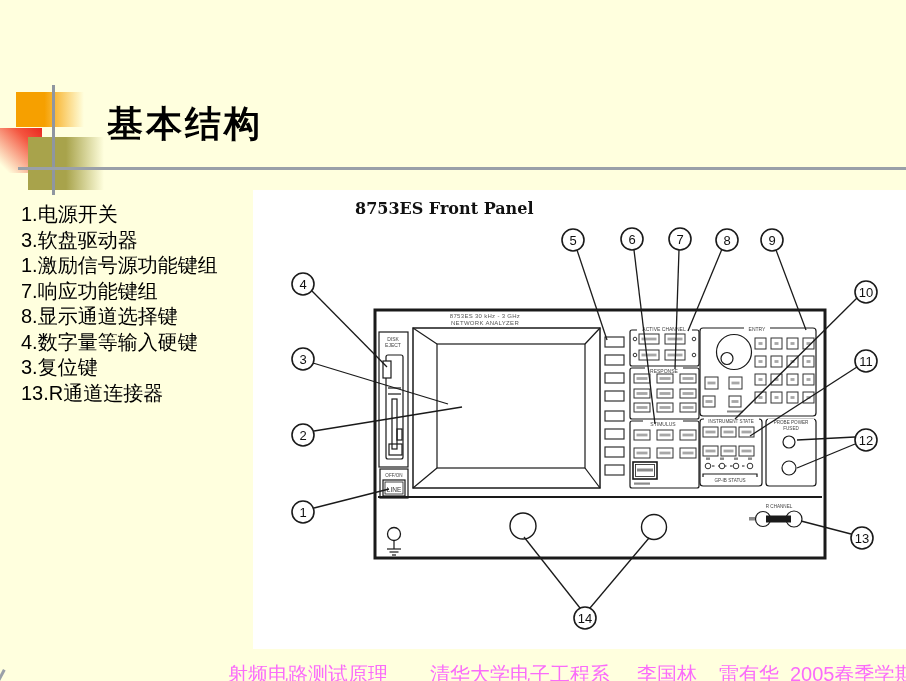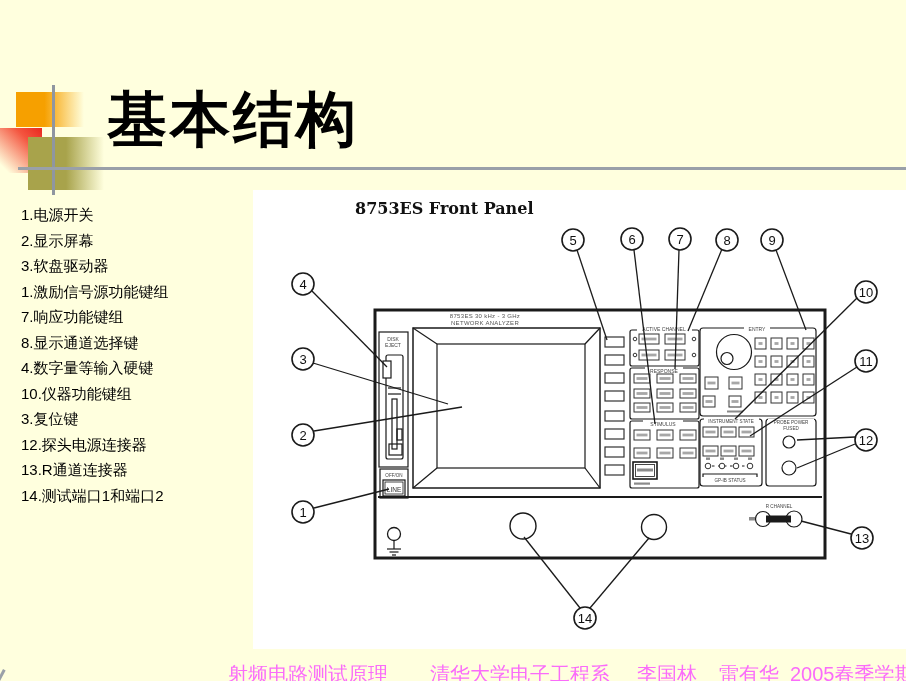--- a/index.html
+++ b/index.html
@@ -12,24 +12,24 @@
   
   .dec-orange{left:16px;top:92px;width:68px;height:35px;
     background:linear-gradient(to right,#F6A000 0%,#F6A000 42%,rgba(246,160,0,0) 100%);}
   .dec-red{left:0px;top:128px;width:42px;height:45px;
     background:linear-gradient(225deg,#E8281E 0%,#F4553F 30%,rgba(255,235,230,0) 90%);}
   .dec-olive{left:28px;top:137px;width:76px;height:53px;
     background:linear-gradient(to right,#A8A34B 0%,#A8A34B 50%,rgba(168,163,75,0) 100%);}
   .dec-vline{left:52px;top:85px;width:3px;height:110px;background:#8F96A0;}
   .dec-hline{left:18px;top:167px;width:888px;height:3px;background:#9AA0A8;}
   .slide-title{
-    left:107px;top:80px;font-family:"DejaVu Serif","Liberation Serif",serif;
-    font-weight:700;font-size:60px;color:#000;letter-spacing:3px;white-space:nowrap;
+    left:107px;top:100px;font-family:"DejaVu Serif","Liberation Serif",serif;
+    font-weight:700;font-size:36px;color:#000;letter-spacing:3px;white-space:nowrap;
   }
-  .parts-list{left:21px;top:202px;color:#000;font-size:15px;line-height:25.5px;white-space:nowrap;}
+  .parts-list{left:21px;top:202px;color:#000;font-size:20px;line-height:25.5px;white-space:nowrap;}
   .white-area{left:253px;top:190px;width:653px;height:459px;background:#FFFFFF;}
   #panel-svg{left:253px;top:190px;}
   .footer-seg{top:661px;color:#FA6CFA;font-size:20px;white-space:nowrap;}
   .stray-mark{left:0px;top:669px;width:3px;height:12px;background:#9AA0A8;transform:rotate(28deg);}
   
   text{font-family:"Liberation Sans","DejaVu Sans",sans-serif;}
   .t-diagram-title{font-family:"DejaVu Serif","Liberation Serif",serif;font-weight:700;font-size:16px;fill:#111;}
   .t-header{font-size:6px;fill:#555;letter-spacing:.3px;}
   .t-tiny{font-size:5px;fill:#444;}
   .t-tiny2{font-size:4.6px;fill:#444;}
@@ -42,31 +42,27 @@
 <div class="abs dec-red"></div>
 <div class="abs dec-olive"></div>
 <div class="abs dec-orange"></div>
 <div class="abs dec-vline"></div>
 <div class="abs dec-hline"></div>
 
 <div class="abs slide-title">基本结构</div>
 
 <div class="abs parts-list" id="parts-list">
     <div>1.电源开关</div>
-    <div>2.显示屏幕</div>
     <div>3.软盘驱动器</div>
     <div>1.激励信号源功能键组</div>
     <div>7.响应功能键组</div>
     <div>8.显示通道选择键</div>
     <div>4.数字量等输入硬键</div>
-    <div>10.仪器功能键组</div>
     <div>3.复位键</div>
-    <div>12.探头电源连接器</div>
     <div>13.R通道连接器</div>
-    <div>14.测试端口1和端口2</div>
   </div>
 
 <div class="abs white-area"></div>
 
 <svg id="panel-svg" class="abs" width="653" height="459" viewBox="253 190 653 459">
   <g stroke="#1A1A1A" fill="none" stroke-width="1.2">
 
     <text class="t-diagram-title" x="355" y="214" stroke="none" fill="#111">8753ES Front Panel</text>
 
     <rect x="375" y="310" width="450" height="248" stroke-width="3"></rect>

